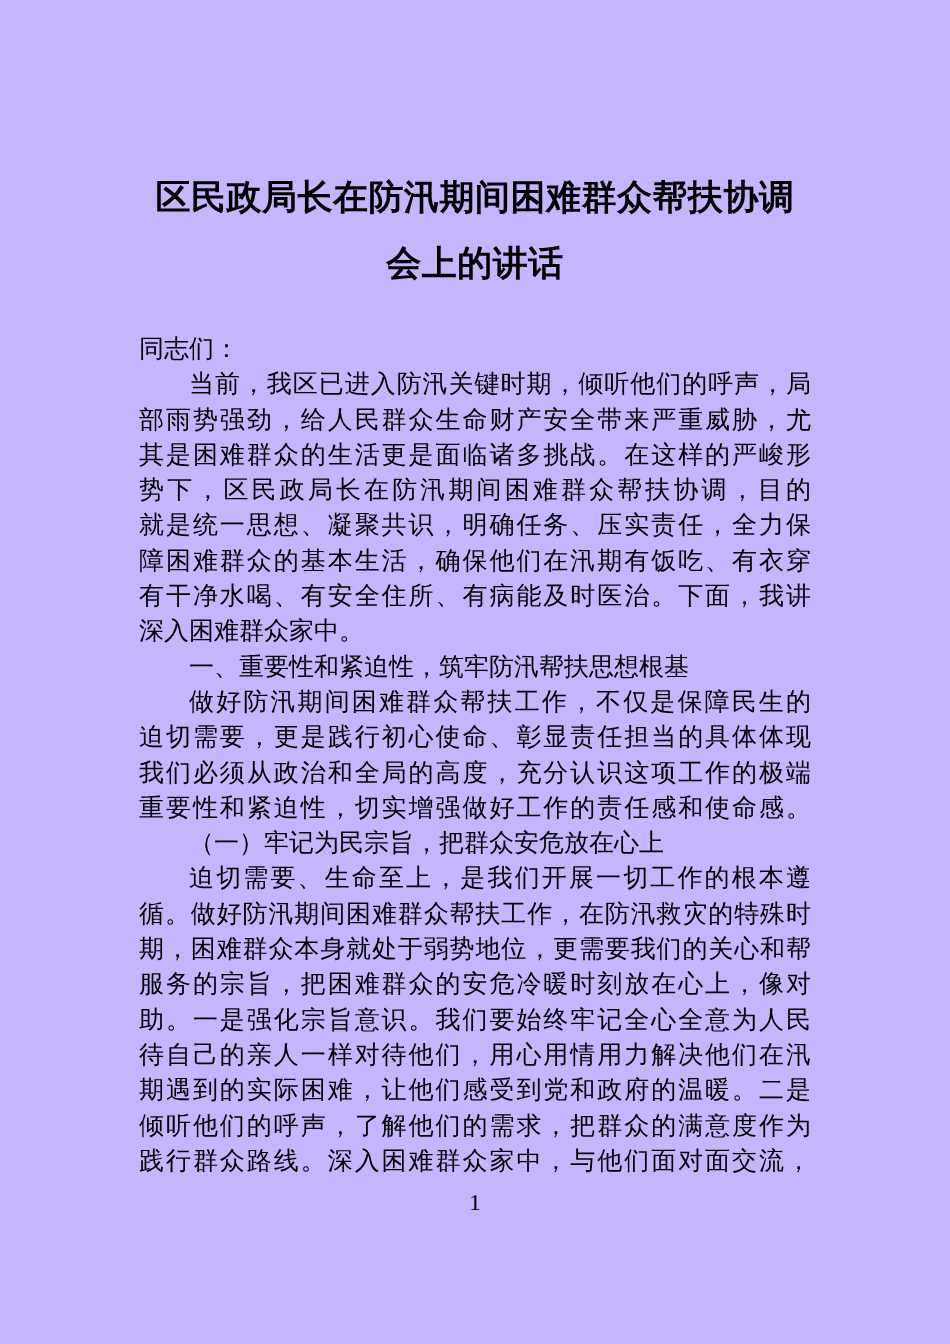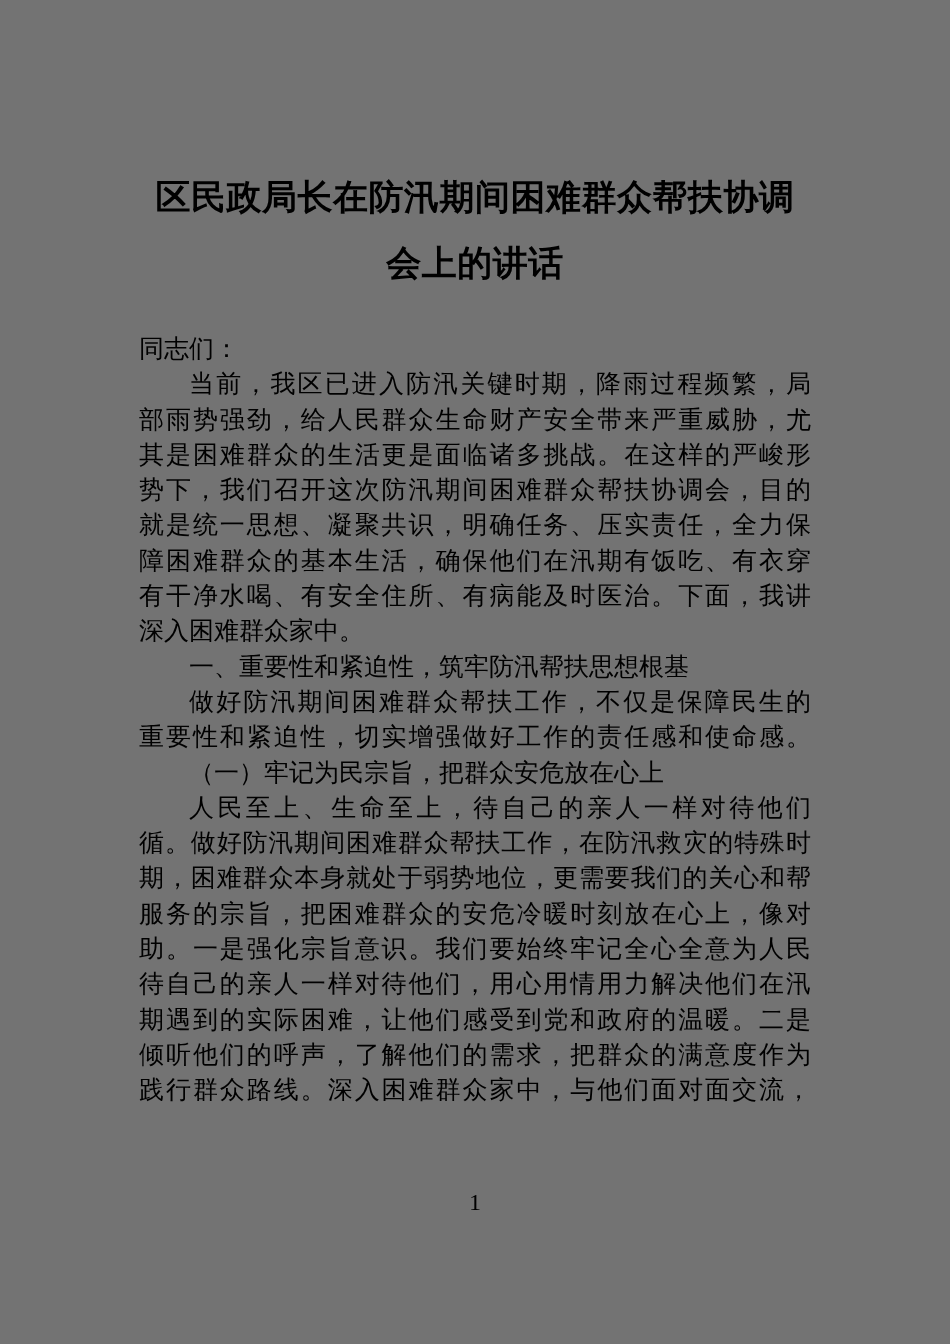--- a/index.html
+++ b/index.html
@@ -12,21 +12,21 @@
     height: 1344px;
     background: #ffffff;
     color: #000000;
     font-family: "Liberation Sans", sans-serif;
     overflow: hidden;
   }
   .page {
     position: relative;
     width: 950px;
     height: 1344px;
-    background: #737373;
+    background: #c4b5fd;
   }
   .doc-title {
     padding-top: 164px;
     text-align: center;
     font-size: 35px;
     line-height: 66px;
     font-weight: 700;
     letter-spacing: 0.5px;
   }
   .doc-title .title-line { width: 100%; }
@@ -63,33 +63,35 @@
 
 <div class="page">
 
   <div class="doc-title">
     <div class="title-line">区民政局长在防汛期间困难群众帮扶协调</div>
     <div class="title-line">会上的讲话</div>
   </div>
 
   <div class="content">
       <div class="line">同志们：</div>
-      <div class="line indent justify">当前，我区已进入防汛关键时期，降雨过程频繁，局</div>
+      <div class="line indent justify">当前，我区已进入防汛关键时期，倾听他们的呼声，局</div>
       <div class="line justify">部雨势强劲，给人民群众生命财产安全带来严重威胁，尤</div>
       <div class="line justify">其是困难群众的生活更是面临诸多挑战。在这样的严峻形</div>
-      <div class="line justify">势下，我们召开这次防汛期间困难群众帮扶协调会，目的</div>
+      <div class="line justify">势下，区民政局长在防汛期间困难群众帮扶协调，目的</div>
       <div class="line justify">就是统一思想、凝聚共识，明确任务、压实责任，全力保</div>
       <div class="line justify">障困难群众的基本生活，确保他们在汛期有饭吃、有衣穿</div>
       <div class="line justify">有干净水喝、有安全住所、有病能及时医治。下面，我讲</div>
       <div class="line">深入困难群众家中。</div>
       <div class="line indent">一、重要性和紧迫性，筑牢防汛帮扶思想根基</div>
       <div class="line indent justify">做好防汛期间困难群众帮扶工作，不仅是保障民生的</div>
+      <div class="line justify">迫切需要，更是践行初心使命、彰显责任担当的具体体现</div>
+      <div class="line justify">我们必须从政治和全局的高度，充分认识这项工作的极端</div>
       <div class="line justify">重要性和紧迫性，切实增强做好工作的责任感和使命感。</div>
       <div class="line indent">（一）牢记为民宗旨，把群众安危放在心上</div>
-      <div class="line indent justify">人民至上、生命至上，待自己的亲人一样对待他们</div>
+      <div class="line indent justify">迫切需要、生命至上，是我们开展一切工作的根本遵</div>
       <div class="line justify">循。做好防汛期间困难群众帮扶工作，在防汛救灾的特殊时</div>
       <div class="line justify">期，困难群众本身就处于弱势地位，更需要我们的关心和帮</div>
       <div class="line justify">服务的宗旨，把困难群众的安危冷暖时刻放在心上，像对</div>
       <div class="line justify">助。一是强化宗旨意识。我们要始终牢记全心全意为人民</div>
       <div class="line justify">待自己的亲人一样对待他们，用心用情用力解决他们在汛</div>
       <div class="line justify">期遇到的实际困难，让他们感受到党和政府的温暖。二是</div>
       <div class="line justify">倾听他们的呼声，了解他们的需求，把群众的满意度作为</div>
       <div class="line justify">践行群众路线。深入困难群众家中，与他们面对面交流，</div>
     </div>
 

